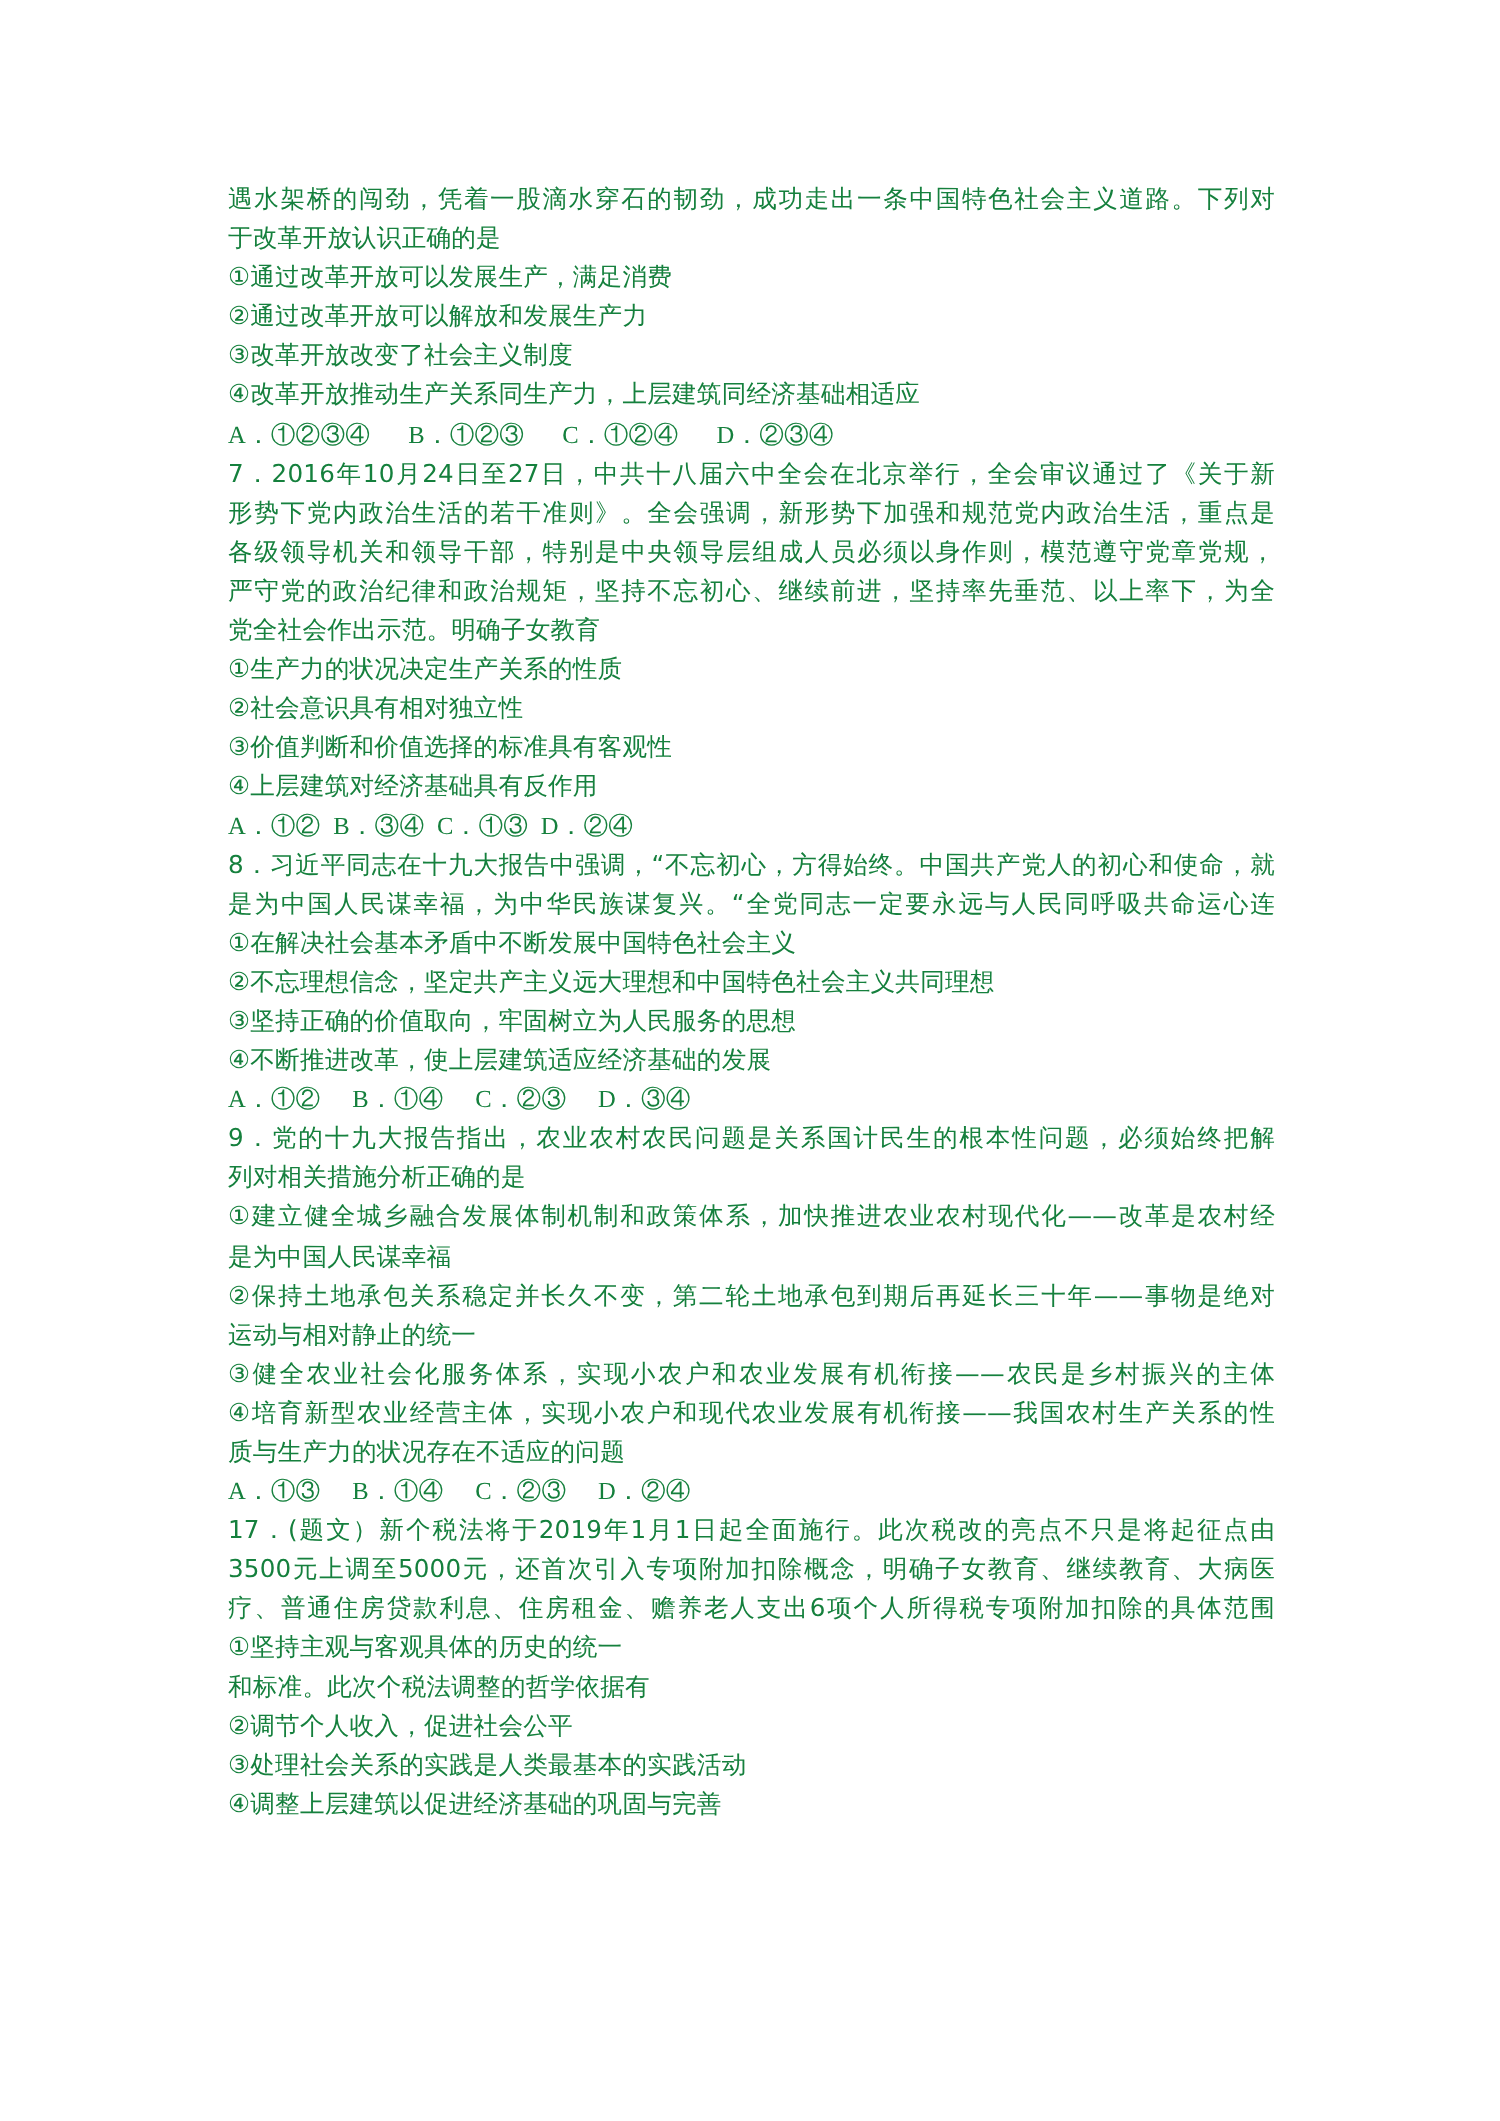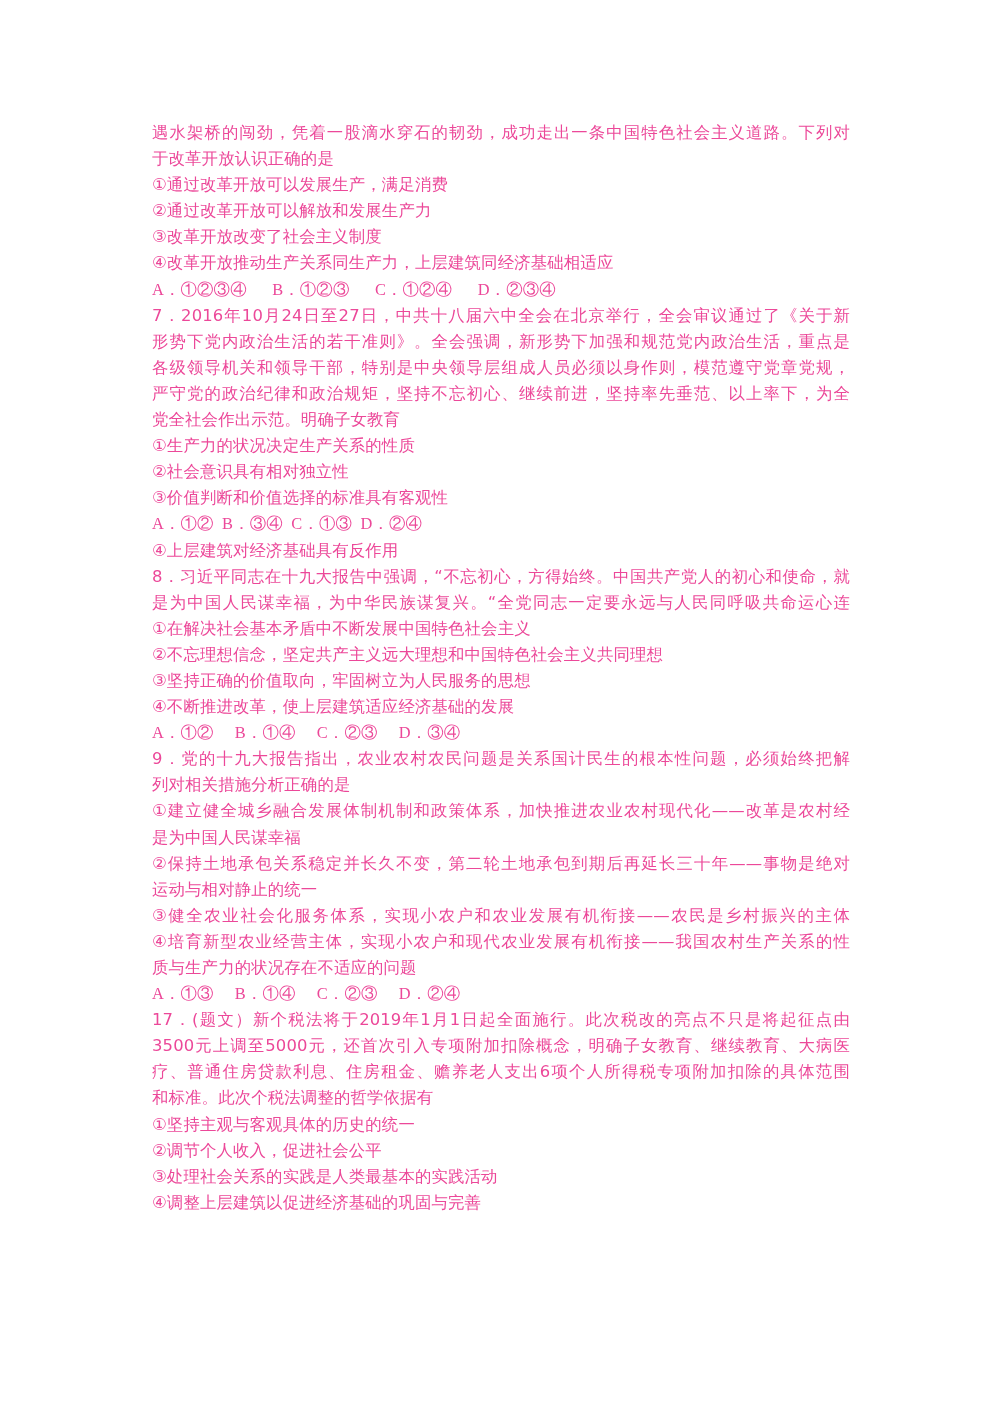--- a/index.html
+++ b/index.html
@@ -5,21 +5,21 @@
   html, body { margin: 0; padding: 0; background: #ffffff; }
   body { width: 1000px; height: 1414px; position: relative; overflow: hidden; }
   .page {
     position: absolute;
     left: 152px;
     top: 120px;
     width: 698px;
     font-family: "DejaVu Sans", "Liberation Sans", sans-serif;
     font-size: 16.4px;
     line-height: 26.1px;
-    color: #ec4899;
+    color: #15803d;
   }
   .line { white-space: nowrap; height: 26.1px; letter-spacing: 0.15px; }
   .justify { text-align: justify; text-align-last: justify; white-space: normal; }
   .opts { white-space: pre; font-family: Liberation Serif, serif; }
 </style>
 </head>
 <body>
 
 <div class="page" id="page">
     <div class="line justify">遇水架桥的闯劲，凭着一股滴水穿石的韧劲，成功走出一条中国特色社会主义道路。下列对</div>
@@ -30,40 +30,40 @@
     <div class="line">④改革开放推动生产关系同生产力，上层建筑同经济基础相适应</div>
     <div class="line opts">A．①②③④      B．①②③      C．①②④      D．②③④</div>
     <div class="line justify">7．2016年10月24日至27日，中共十八届六中全会在北京举行，全会审议通过了《关于新</div>
     <div class="line justify">形势下党内政治生活的若干准则》。全会强调，新形势下加强和规范党内政治生活，重点是</div>
     <div class="line justify">各级领导机关和领导干部，特别是中央领导层组成人员必须以身作则，模范遵守党章党规，</div>
     <div class="line justify">严守党的政治纪律和政治规矩，坚持不忘初心、继续前进，坚持率先垂范、以上率下，为全</div>
     <div class="line">党全社会作出示范。明确子女教育</div>
     <div class="line">①生产力的状况决定生产关系的性质</div>
     <div class="line">②社会意识具有相对独立性</div>
     <div class="line">③价值判断和价值选择的标准具有客观性</div>
+    <div class="line">④上层建筑对经济基础具有反作用</div>
     <div class="line opts">A．①②  B．③④  C．①③  D．②④</div>
-    <div class="line">④上层建筑对经济基础具有反作用</div>
     <div class="line justify">8．习近平同志在十九大报告中强调，“不忘初心，方得始终。中国共产党人的初心和使命，就</div>
     <div class="line justify">是为中国人民谋幸福，为中华民族谋复兴。“全党同志一定要永远与人民同呼吸共命运心连</div>
     <div class="line">①在解决社会基本矛盾中不断发展中国特色社会主义</div>
     <div class="line">②不忘理想信念，坚定共产主义远大理想和中国特色社会主义共同理想</div>
     <div class="line">③坚持正确的价值取向，牢固树立为人民服务的思想</div>
     <div class="line">④不断推进改革，使上层建筑适应经济基础的发展</div>
     <div class="line opts">A．①②     B．①④     C．②③     D．③④</div>
     <div class="line justify">9．党的十九大报告指出，农业农村农民问题是关系国计民生的根本性问题，必须始终把解</div>
     <div class="line">列对相关措施分析正确的是</div>
     <div class="line justify">①建立健全城乡融合发展体制机制和政策体系，加快推进农业农村现代化——改革是农村经</div>
     <div class="line">是为中国人民谋幸福</div>
     <div class="line justify">②保持土地承包关系稳定并长久不变，第二轮土地承包到期后再延长三十年——事物是绝对</div>
     <div class="line">运动与相对静止的统一</div>
     <div class="line justify">③健全农业社会化服务体系，实现小农户和农业发展有机衔接——农民是乡村振兴的主体</div>
     <div class="line justify">④培育新型农业经营主体，实现小农户和现代农业发展有机衔接——我国农村生产关系的性</div>
     <div class="line">质与生产力的状况存在不适应的问题</div>
     <div class="line opts">A．①③     B．①④     C．②③     D．②④</div>
     <div class="line justify">17．(题文）新个税法将于2019年1月1日起全面施行。此次税改的亮点不只是将起征点由</div>
     <div class="line justify">3500元上调至5000元，还首次引入专项附加扣除概念，明确子女教育、继续教育、大病医</div>
     <div class="line justify">疗、普通住房贷款利息、住房租金、赡养老人支出6项个人所得税专项附加扣除的具体范围</div>
+    <div class="line">①坚持主观与客观具体的历史的统一</div>
     <div class="line">和标准。此次个税法调整的哲学依据有</div>
-    <div class="line">①坚持主观与客观具体的历史的统一</div>
     <div class="line">②调节个人收入，促进社会公平</div>
     <div class="line">③处理社会关系的实践是人类最基本的实践活动</div>
     <div class="line">④调整上层建筑以促进经济基础的巩固与完善</div>
   </div>
 
 </body></html>

